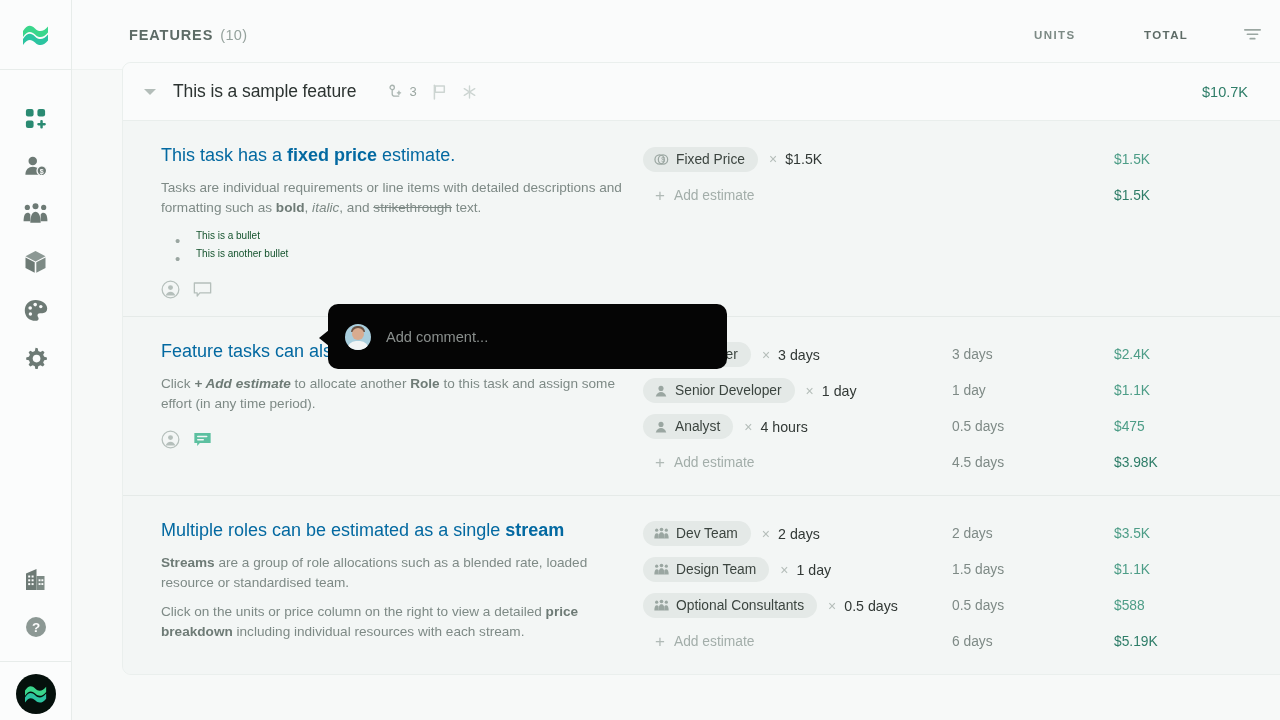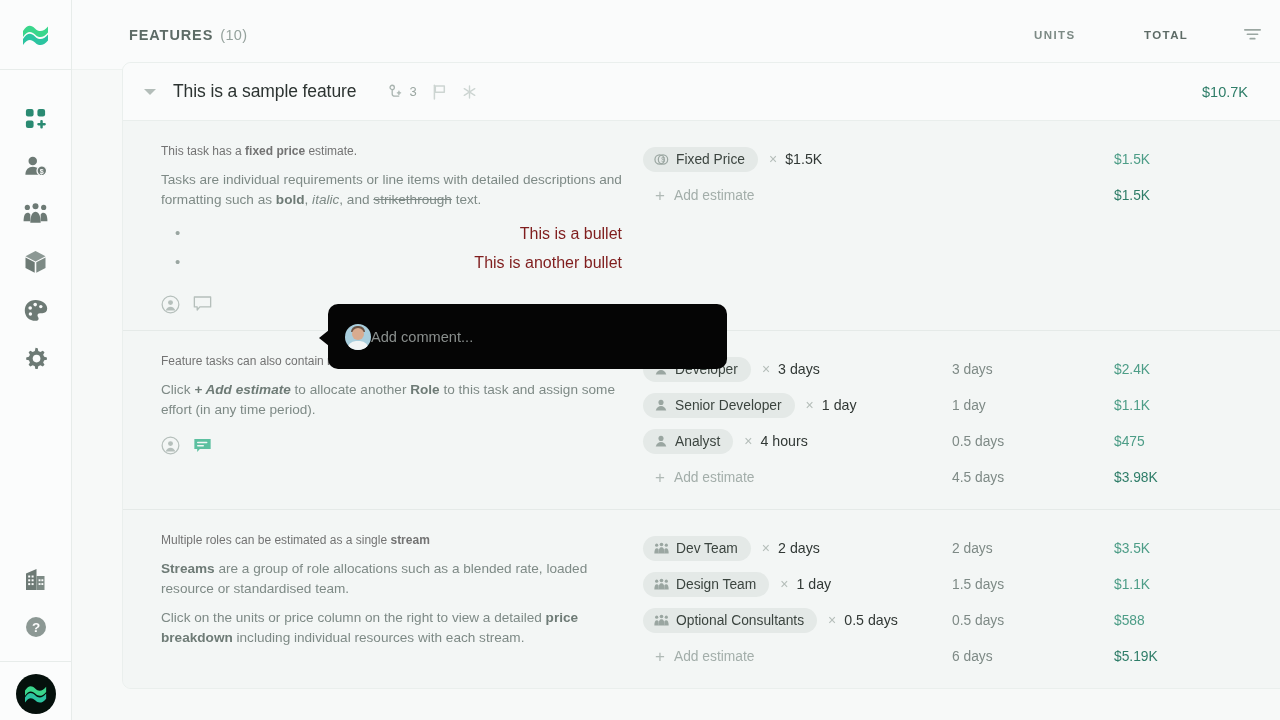--- a/index.html
+++ b/index.html
@@ -113,33 +113,33 @@
   
   .task {
     display: flex;
     border-bottom: 1px solid #e5eae8;
     min-height: 80px;
     background: #f3f6f5;
   }
   .task:last-child { border-bottom: none; }
   .task-left { width: 519px; padding: 22px 20px 14px 38px; }
   .task-title {
-    font-size: 12px; color: #737373; line-height: 1.35; margin-bottom: 11px;
+    font-size: 18px; color: #0369a1; line-height: 1.35; margin-bottom: 11px;
   }
   .task-title b { font-weight: bold; }
   .task-desc {
     font-size: 13.6px; color: #7e8a86; line-height: 1.46; margin-bottom: 9px;
   }
   .task-desc b { font-weight: bold; color: #6e7b76; }
   .task-desc i { font-style: italic; }
   .task-desc s { text-decoration: line-through; }
   .task-bullets { list-style: none; margin: 4px 0 2px 0; }
   .task-bullets li {
-    font-size: 16px; color: #7f1d1d; line-height: 1.85;
-    padding-left: 35px; position: relative; text-align: right;
+    font-size: 10px; color: #14532d; line-height: 1.85;
+    padding-left: 35px; position: relative;
   }
   .task-bullets li::before {
     content: "•"; position: absolute; left: 14px; color: #9aa6a1; font-size: 15px;
   }
   .task-actions { display: flex; align-items: center; gap: 13px; margin-top: 14px; height: 24px; }
   .action-btn { cursor: pointer; display: flex; align-items: center; }
 
   
   .task-right { flex: 1 1 auto; padding: 20px 0 14px 0; }
   .est-row { display: flex; align-items: center; height: 36px; }
@@ -160,21 +160,21 @@
     display: inline-flex; align-items: center; gap: 9px;
     font-size: 13.8px; color: #a3aeaa; cursor: pointer; padding-left: 12px;
   }
   .plus-glyph { font-size: 17px; line-height: 1; color: #b0bab6; font-weight: 300; }
 
   
   .comment-tip {
     position: absolute;
     left: 256px; top: 304px; width: 399px; height: 65px;
     background: #050505; border-radius: 10px;
-    display: flex; align-items: center; padding-left: 17px; 
+    display: flex; align-items: center; padding-left: 17px; gap: 15px;
     z-index: 40;
   }
   .comment-tip::before {
     content: ""; position: absolute; left: -9px; top: 26px;
     width: 0; height: 0;
     border-top: 8px solid transparent;
     border-bottom: 8px solid transparent;
     border-right: 10px solid #050505;
   }
   .tip-avatar {

